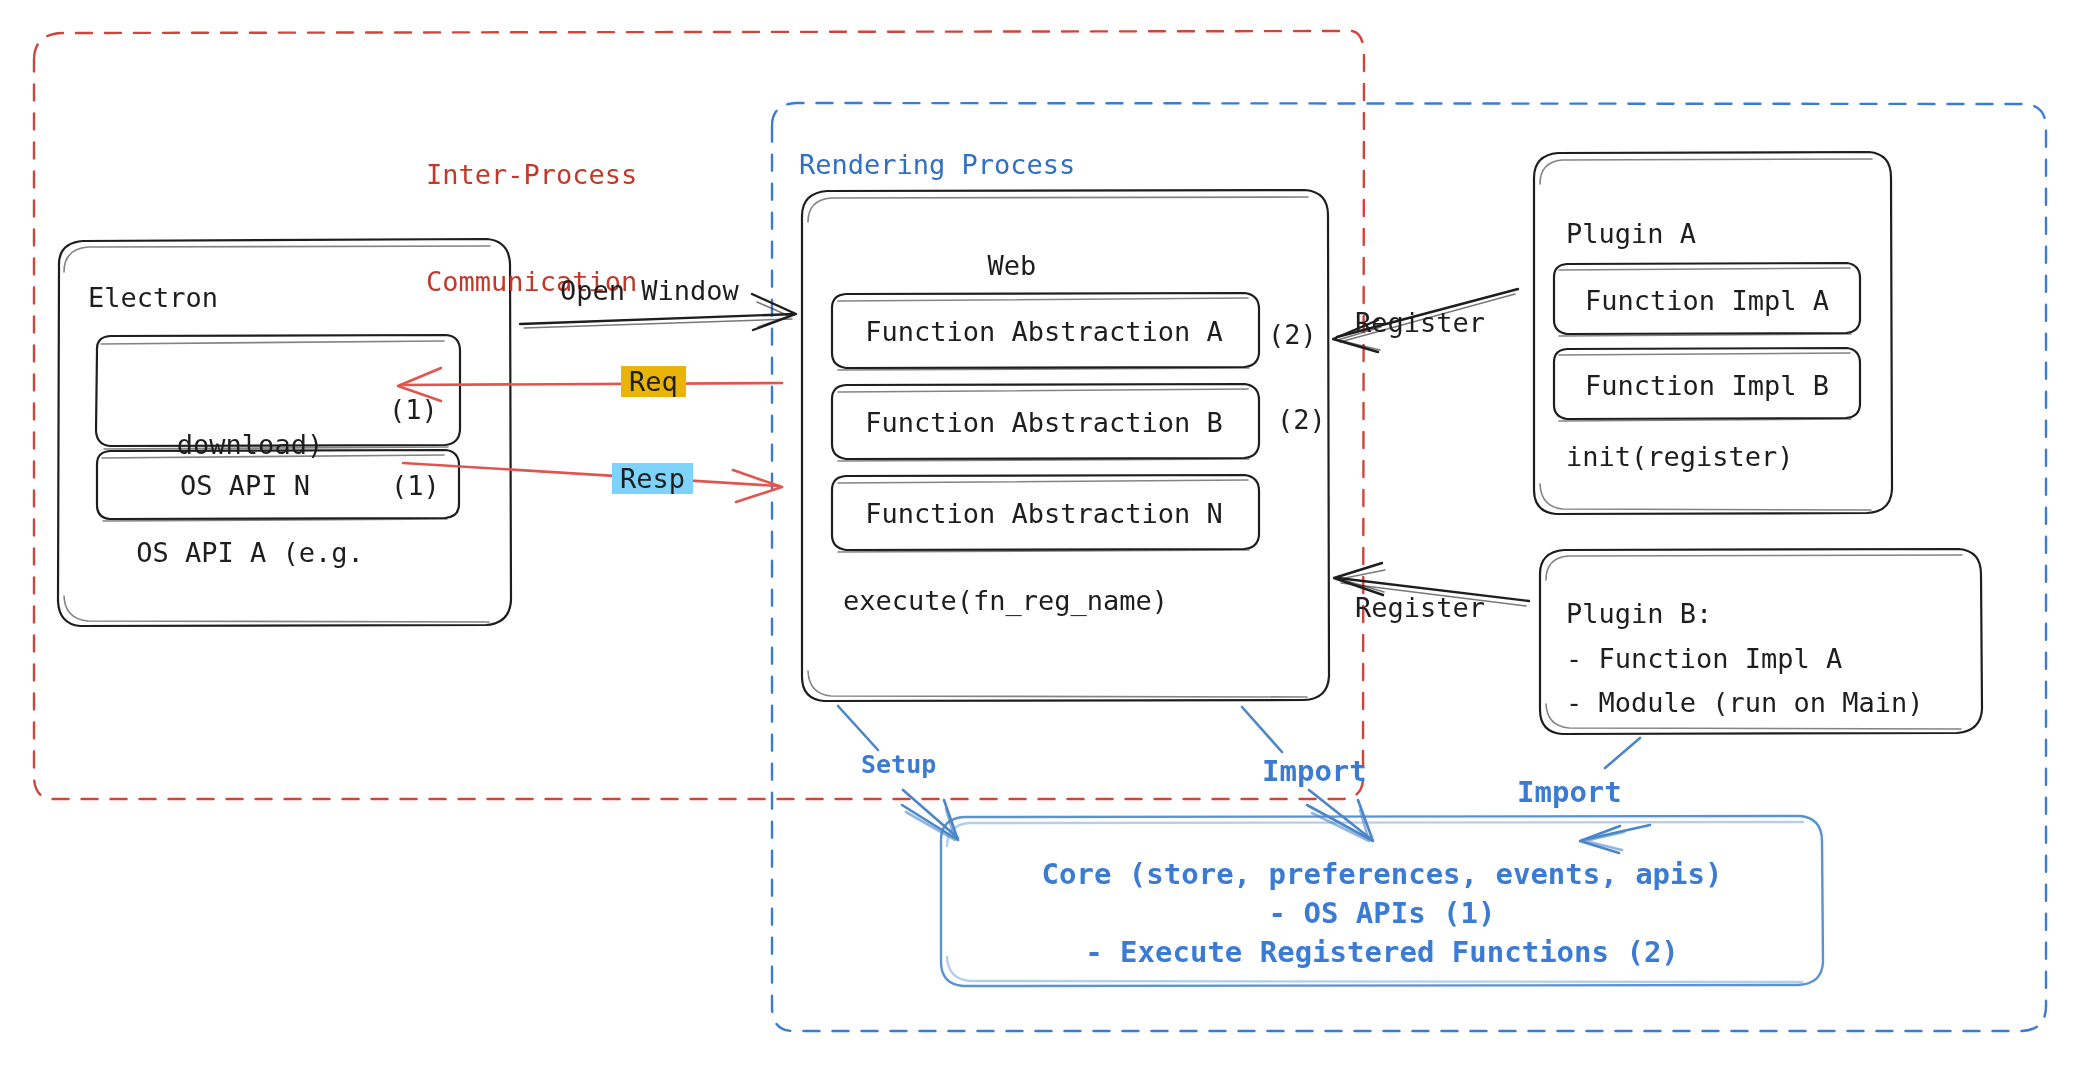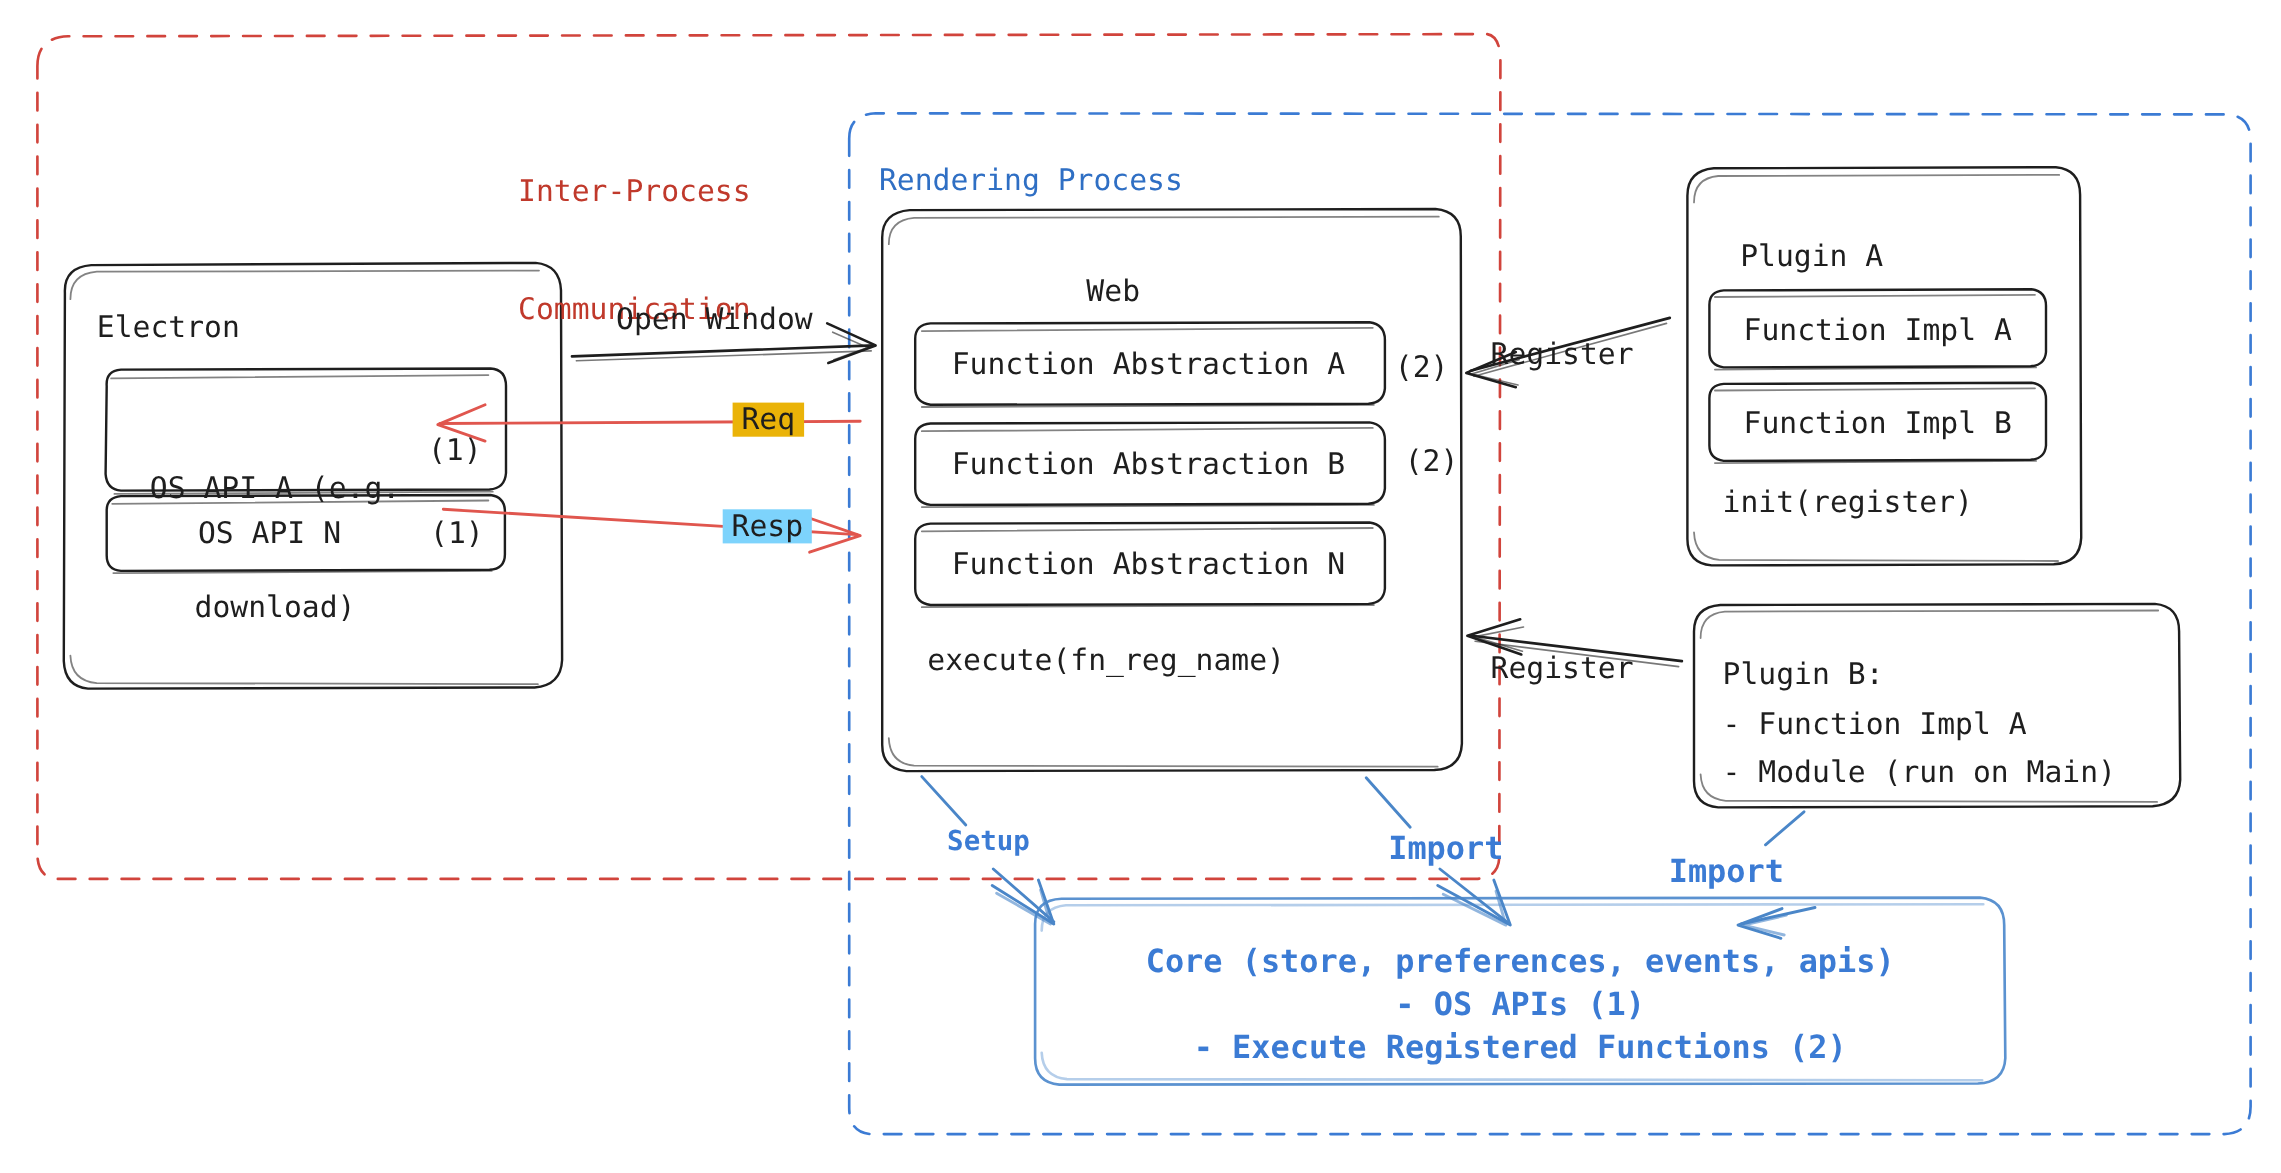--- a/index.html
+++ b/index.html
@@ -5,21 +5,21 @@
   html,body{margin:0;padding:0;background:#ffffff;}
   body{
     width:2074px;height:1066px;position:relative;overflow:hidden;
     font-family:"DejaVu Sans Mono","Liberation Mono",monospace;
   }
   .canvas{position:absolute;inset:0;}
   svg.layer{position:absolute;left:0;top:0;width:2074px;height:1066px;pointer-events:none;}
 
   
   .tx{position:absolute;white-space:pre;color:#1e1e1e;font-size:27px;line-height:1.28;}
-  .red{color:#c0392b;margin-left:45px;}
+  .red{color:#c0392b;}
   .blue{color:#2f6fc4;}
   .blue-bold{color:#3b7bd4;font-weight:bold;font-family:"DejaVu Sans Mono","Liberation Mono",monospace;}
 
   
   .lbl{position:absolute;white-space:pre;font-size:27px;color:#1e1e1e;
        font-family:"DejaVu Sans Mono","Liberation Mono",monospace;}
   .lbl.c{text-align:center;}
   .core-txt{color:#3b7bd4;font-weight:bold;font-size:29px;line-height:1.35;text-align:center;}
 </style>
 </head>
@@ -192,41 +192,41 @@
   <div class="tx red" style="left:426px;top:86px;width:320px;line-height:1.32;">
     <div>Inter-Process</div>
     <div>Communication</div>
   </div>
 
   <div class="tx blue" style="left:799px;top:148px;">Rendering Process</div>
 
   <div class="lbl" style="left:88px;top:282px;">Electron</div>
 
   <div class="lbl c" style="left:100px;top:355px;width:300px;line-height:1.33;">
+    <div>download)</div>
     <div>OS API A (e.g.</div>
-    <div>download)</div>
   </div>
   <div class="lbl blue" style="left:389px;top:394px;">(1)</div>
 
   <div class="lbl c" style="left:110px;top:470px;width:270px;">OS API N</div>
   <div class="lbl blue" style="left:391px;top:470px;">(1)</div>
 
   <div class="lbl c" style="left:852px;top:250px;width:320px;">Web</div>
 
   <div class="lbl c" style="left:842px;top:316px;width:404px;">Function Abstraction A</div>
   <div class="lbl blue" style="left:1268px;top:319px;">(2)</div>
 
   <div class="lbl c" style="left:842px;top:407px;width:404px;">Function Abstraction B</div>
   <div class="lbl blue" style="left:1277px;top:404px;">(2)</div>
 
   <div class="lbl c" style="left:842px;top:498px;width:404px;">Function Abstraction N</div>
 
   <div class="lbl" style="left:843px;top:585px;">execute(fn_reg_name)</div>
 
-  <div class="lbl" style="left:1566px;top:218px;margin-left:16px;">Plugin A</div>
+  <div class="lbl" style="left:1566px;top:218px;">Plugin A</div>
   <div class="lbl c" style="left:1562px;top:285px;width:290px;">Function Impl A</div>
   <div class="lbl c" style="left:1562px;top:370px;width:290px;">Function Impl B</div>
   <div class="lbl" style="left:1566px;top:441px;">init(register)</div>
 
   <div class="lbl" style="left:1566px;top:598px;">Plugin B:</div>
   <div class="lbl" style="left:1566px;top:643px;">- Function Impl A</div>
   <div class="lbl" style="left:1566px;top:687px;">- Module (run on Main)</div>
 
   <div class="core-txt" style="position:absolute;left:944px;top:855px;width:876px;">
     <div>Core (store, preferences, events, apis)</div>

